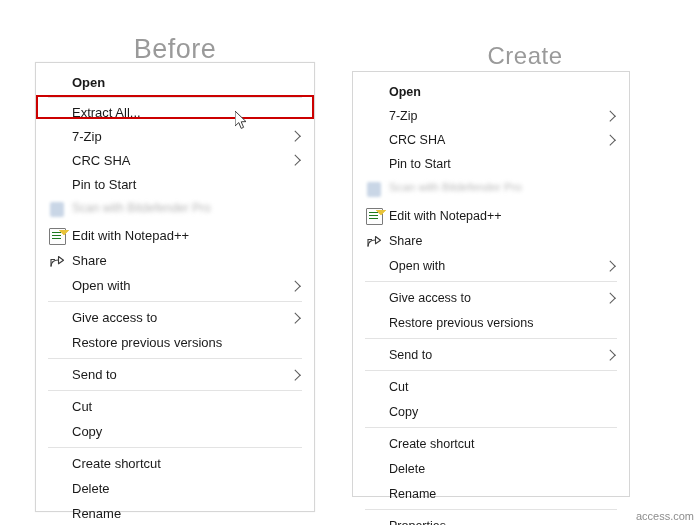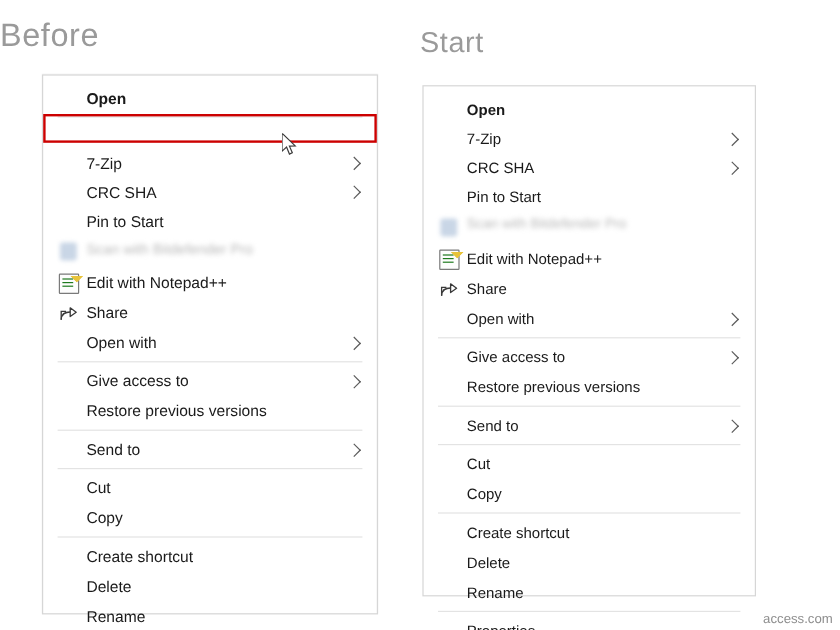--- a/index.html
+++ b/index.html
@@ -5,23 +5,25 @@
   html,body{margin:0;padding:0;}
   body{
     width:700px;height:525px;
     background:#ffffff;
     font-family:"Liberation Sans", sans-serif;
     position:relative;
     overflow:hidden;
   }
 
   .heading{
+    text-align:center;
     color:#9a9a9a;
     font-weight:400;
     letter-spacing:0.5px;
+    margin-top:20px;
   }
   .heading-before{
     position:absolute;left:0;top:14px;width:350px;
     font-size:27px;
   }
   .heading-after{
     position:absolute;left:350px;top:22px;width:350px;
     font-size:24px;
   }
 
@@ -117,20 +119,23 @@
 
 <div class="heading heading-before">Before</div>
 
 <div class="menu menu-before">
 
   <div class="mi bold" style="left:0;top:6px;position:absolute;width:278px;height:26px;padding-left:36px;font-size:13px;">
     <span class="txt">Open</span>
   </div>
   <div class="sep" style="left:12px;top:34px;width:254px;"></div>
 
+  <div class="mi" style="left:0;top:37px;position:absolute;width:278px;height:24px;padding-left:36px;font-size:13px;">
+    <span class="txt">Extract All...</span>
+  </div>
 
   <div class="mi" style="left:0;top:61px;position:absolute;width:278px;height:24px;padding-left:36px;font-size:13px;">
     <span class="txt">7-Zip</span>
     <span class="chev"></span>
   </div>
 
   <div class="mi" style="left:0;top:85px;position:absolute;width:278px;height:24px;padding-left:36px;font-size:13px;">
     <span class="txt">CRC SHA</span>
     <span class="chev"></span>
   </div>
@@ -208,21 +213,21 @@
   </div>
 
 </div>
 
 <div class="highlight" style="left:36px;top:95px;width:278px;height:24px;"></div>
 
 <svg class="cursor" style="left:235px;top:111px;" viewBox="0 0 14 20">
   <polygon points="0,0 0,15 3.8,11.6 6.2,17.4 8.6,16.3 6.2,10.8 11,10.6" fill="#ffffff" stroke="#3c3c3c" stroke-width="1"></polygon>
 </svg>
 
-<div class="heading heading-after">Start</div>
+<div class="heading heading-after">Create</div>
 
 <div class="menu menu-after">
 
   <div class="mi bold" style="left:0;top:8px;position:absolute;width:276px;height:24px;padding-left:36px;font-size:12.5px;">
     <span class="txt">Open</span>
   </div>
 
   <div class="mi" style="left:0;top:32px;position:absolute;width:276px;height:24px;padding-left:36px;font-size:12.5px;">
     <span class="txt">7-Zip</span>
     <span class="chev"></span>

